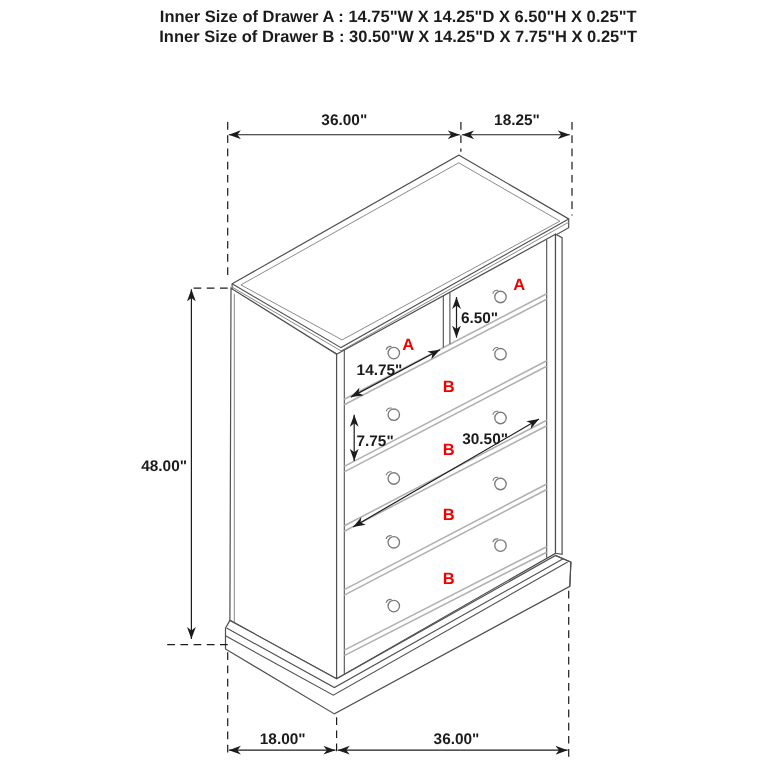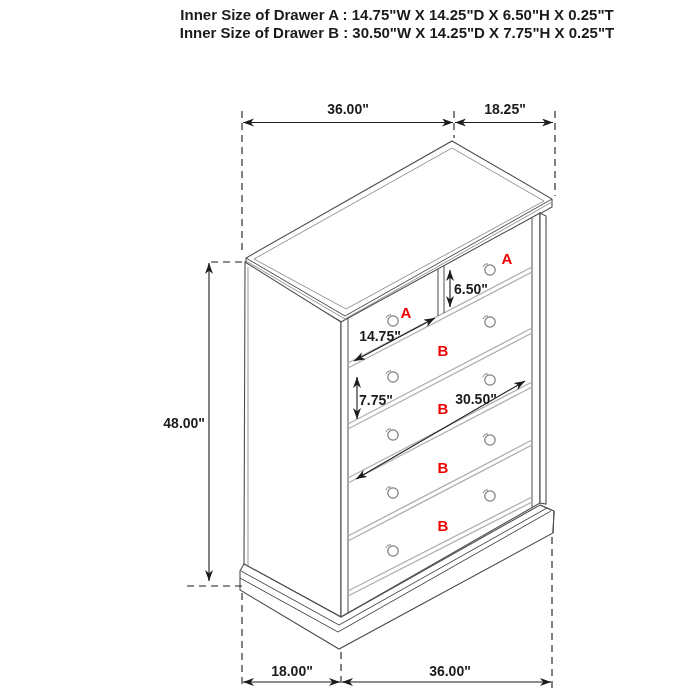--- a/index.html
+++ b/index.html
@@ -9,21 +9,20 @@
     width: 700px;
     height: 700px;
     font-family: "Liberation Sans", sans-serif;
   }
   .stage {
     position: relative;
     width: 616px;
     height: 700px;
     background: #ffffff;
     overflow: hidden;
-    padding-left: 35px;
   }
   svg { display: block; }
 
   
   .title-text {
     font-family: "Liberation Sans", sans-serif;
     font-size: 15px;
     font-weight: bold;
     fill: #1b1b1b;
   }

